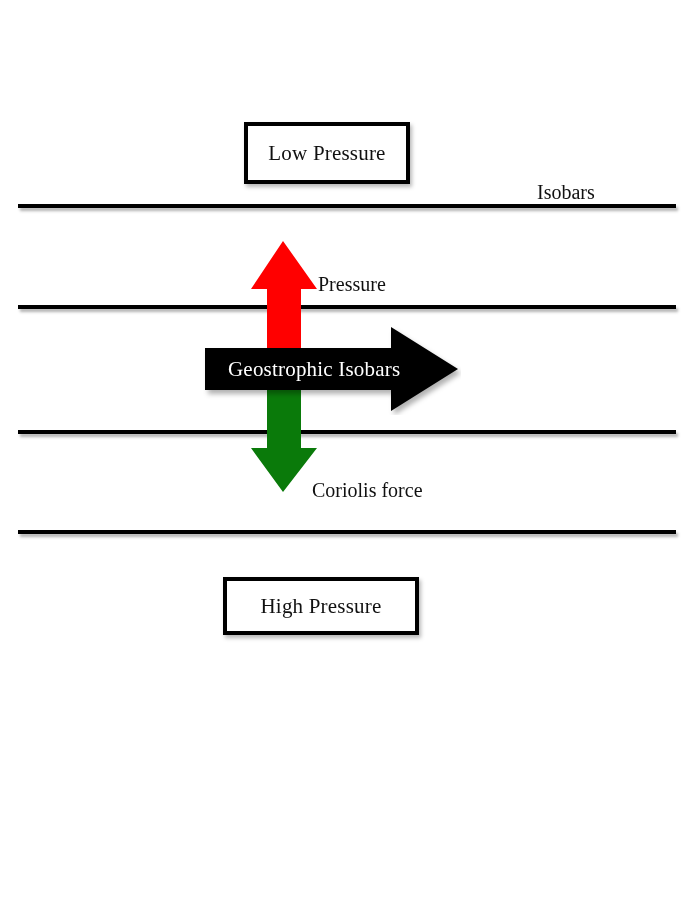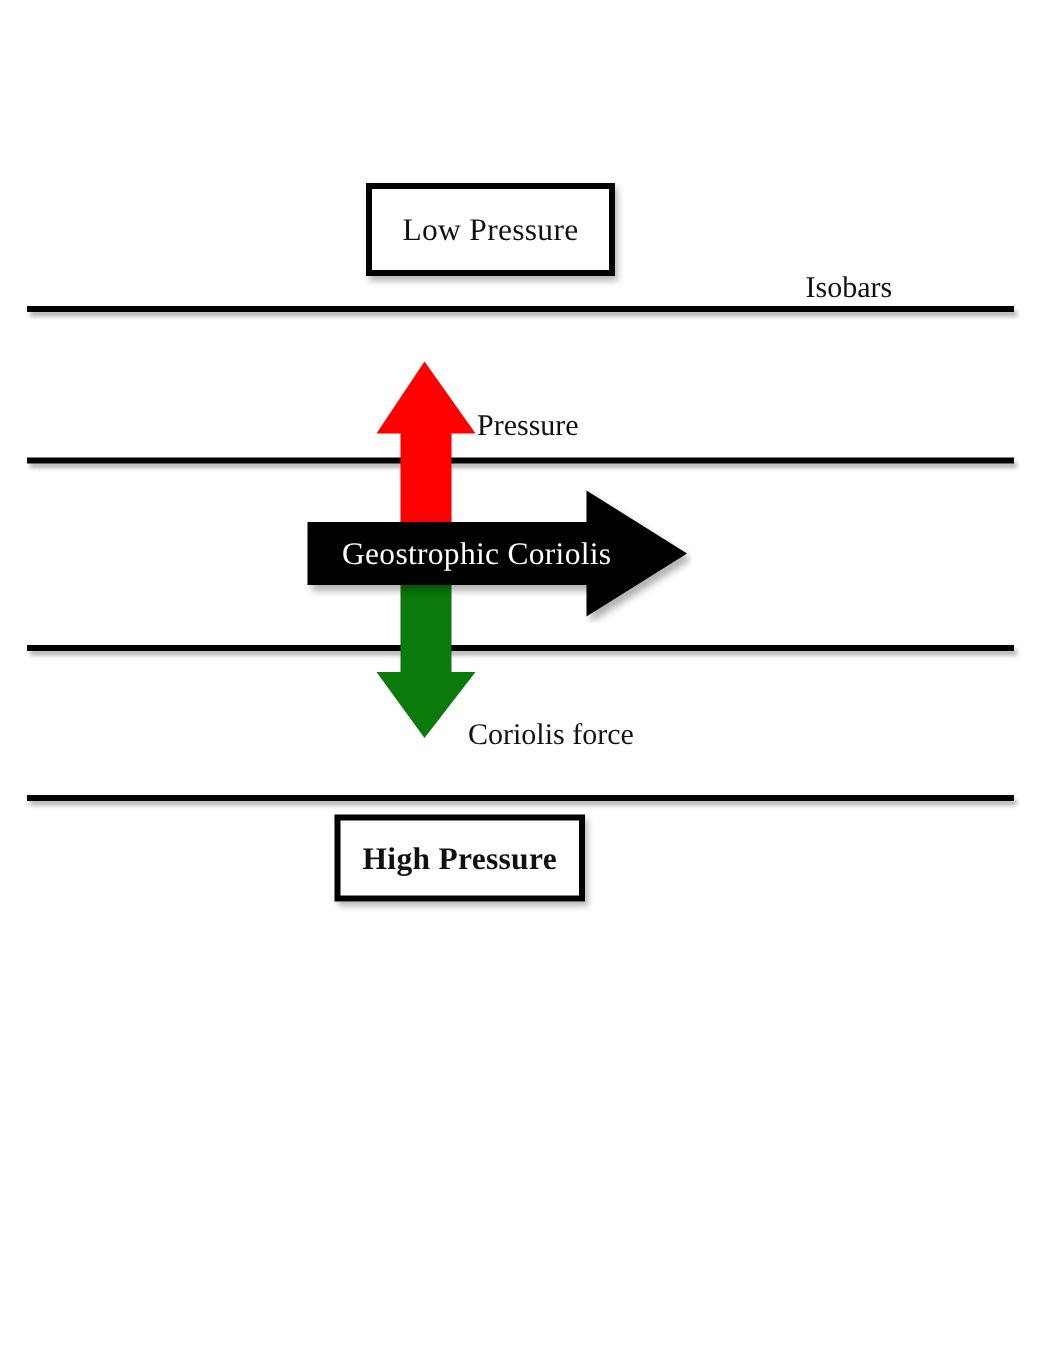--- a/index.html
+++ b/index.html
@@ -110,19 +110,19 @@
     <svg width="258" height="92" viewBox="0 0 258 92" xmlns="http://www.w3.org/2000/svg">
       <defs>
         <filter id="arrowShadow" x="-20%" y="-20%" width="150%" height="160%">
           <feDropShadow dx="3" dy="4" stdDeviation="2.5" flood-color="#000000" flood-opacity="0.30"></feDropShadow>
         </filter>
       </defs>
       <polygon points="2,25 188,25 188,4 255,46 188,88 188,67 2,67" fill="#000000" filter="url(#arrowShadow)"></polygon>
     </svg>
   </div>
 
-  <div class="arrow-caption" style="left:228px; top:357px;">Geostrophic Coriolis</div>
+  <div class="arrow-caption" style="left:228px; top:357px;">Geostrophic Isobars</div>
 
-  <div class="pressure-box" style="left:223px; top:543px; width:167px; height:58px;font-weight:bold;">
+  <div class="pressure-box" style="left:223px; top:577px; width:196px; height:58px;">
     <span>High Pressure</span>
   </div>
 
 </div>
 
 </body></html>

